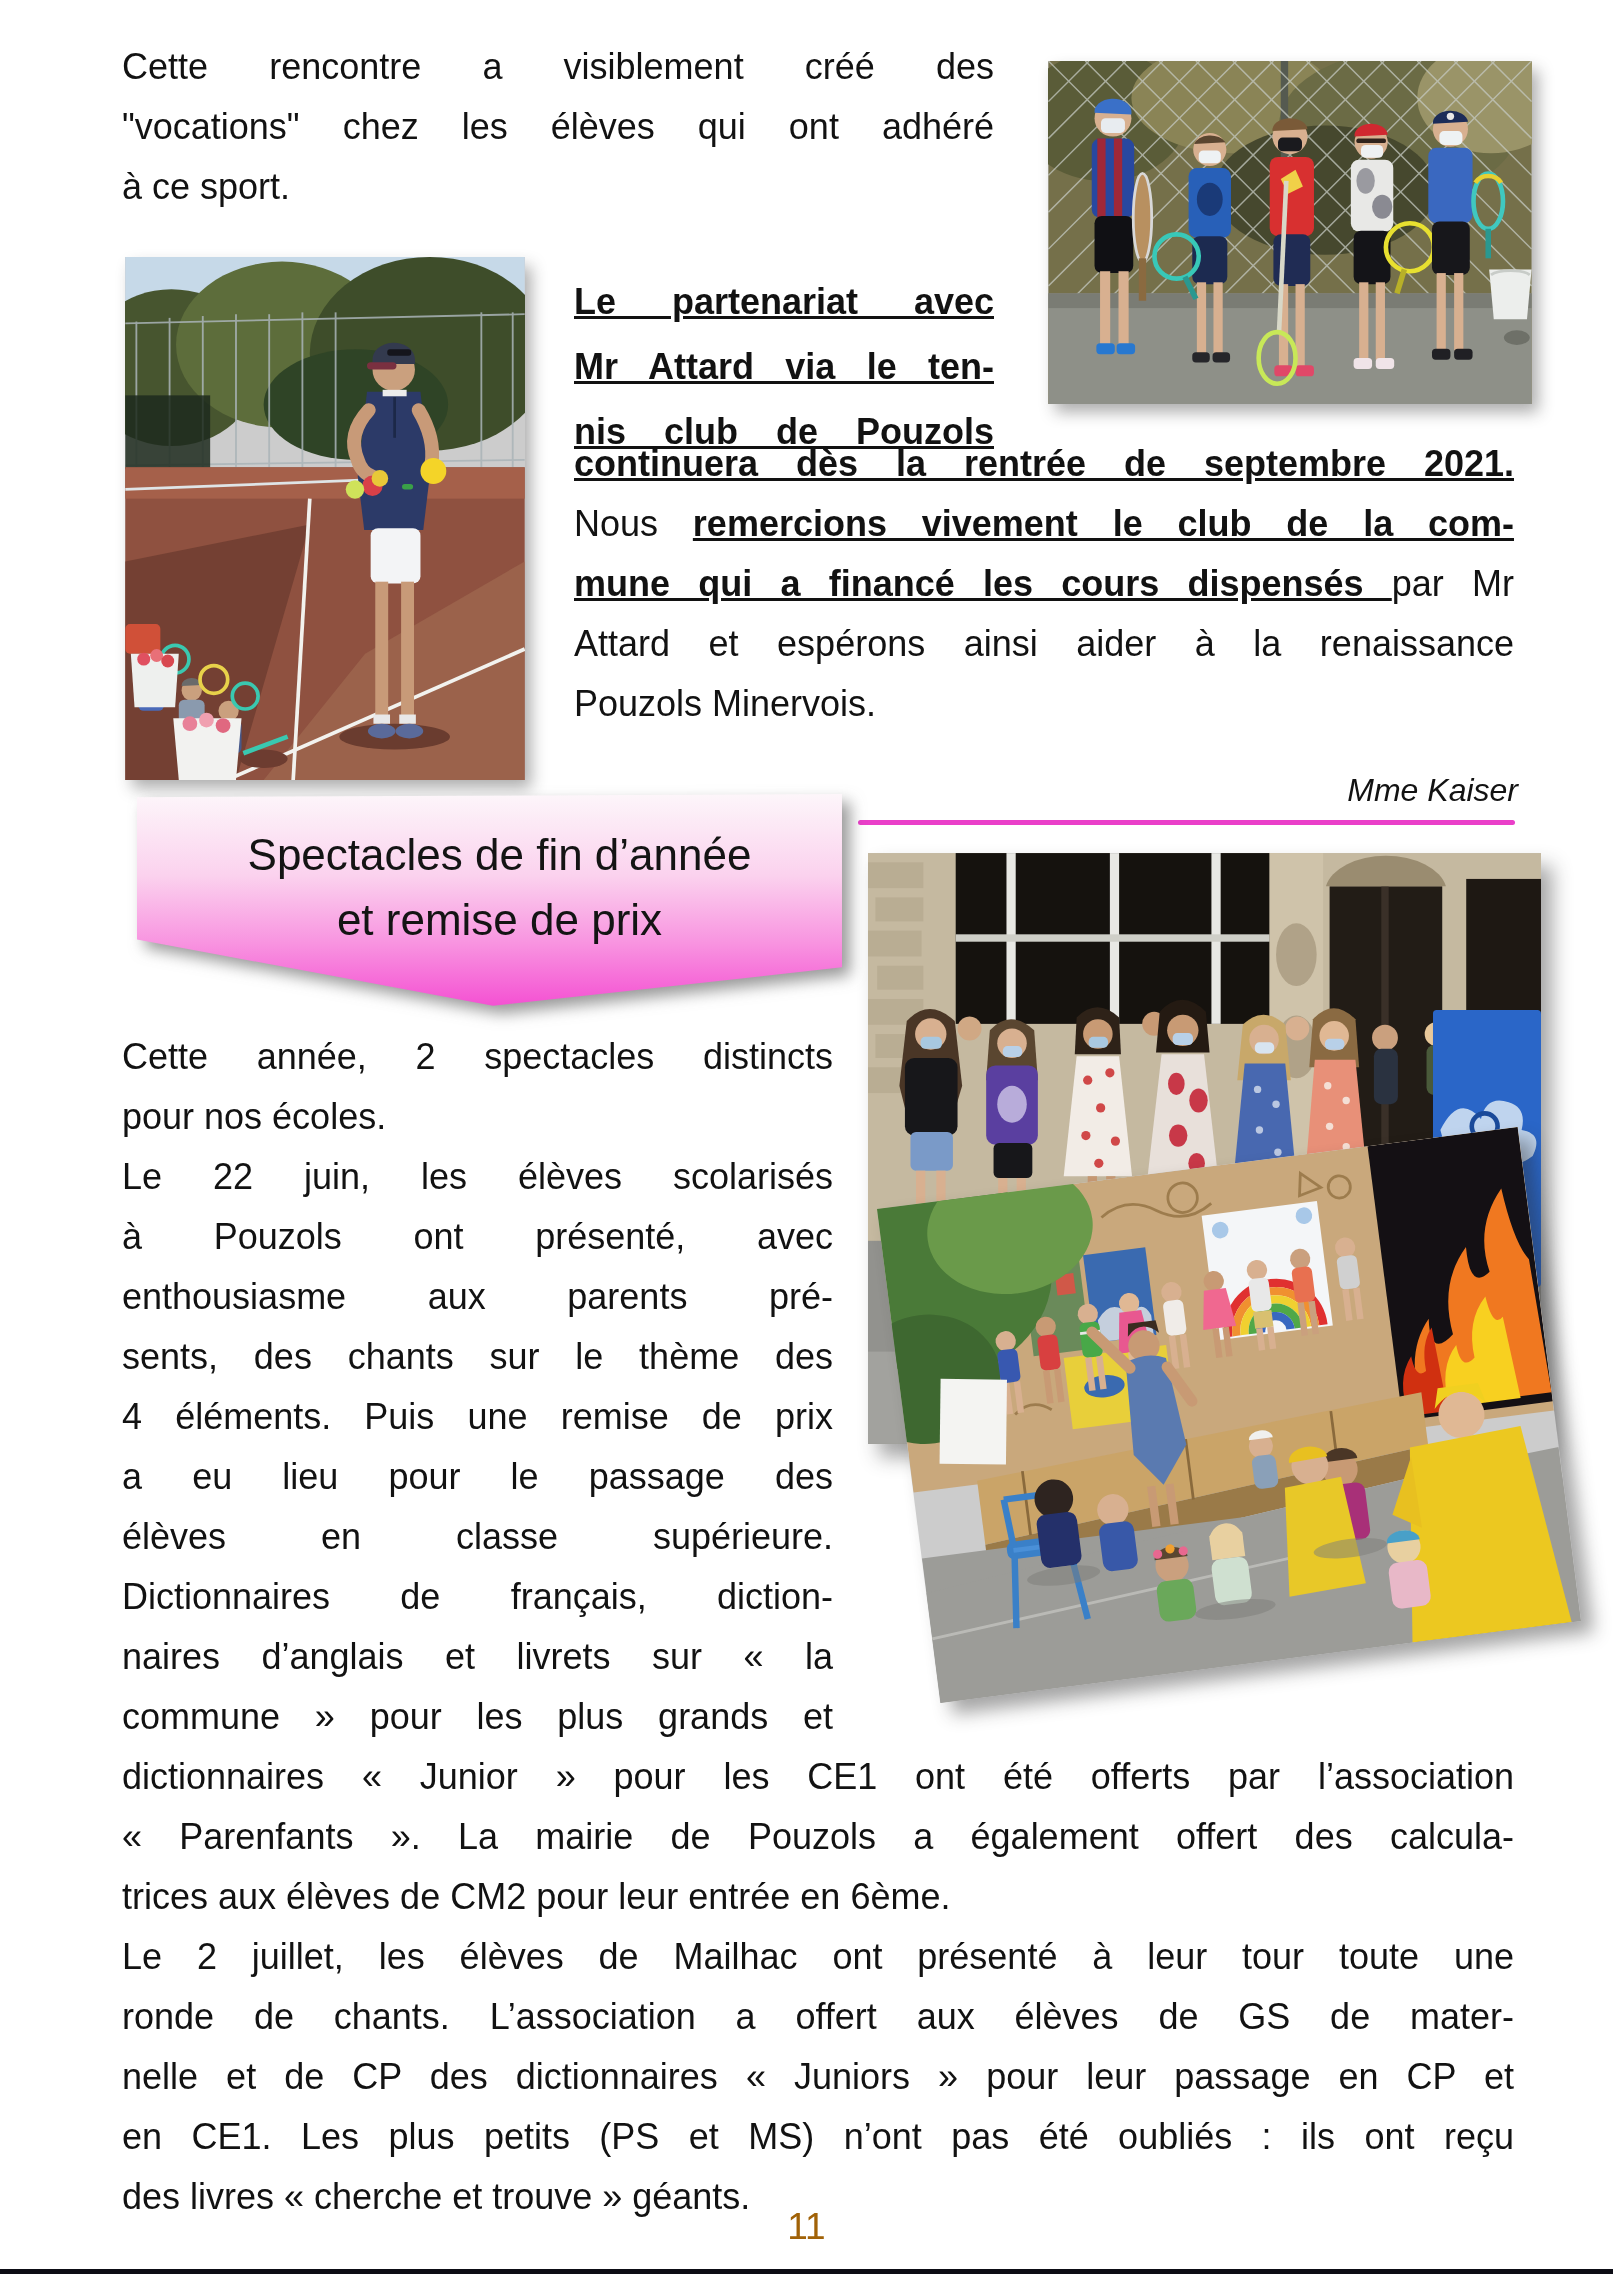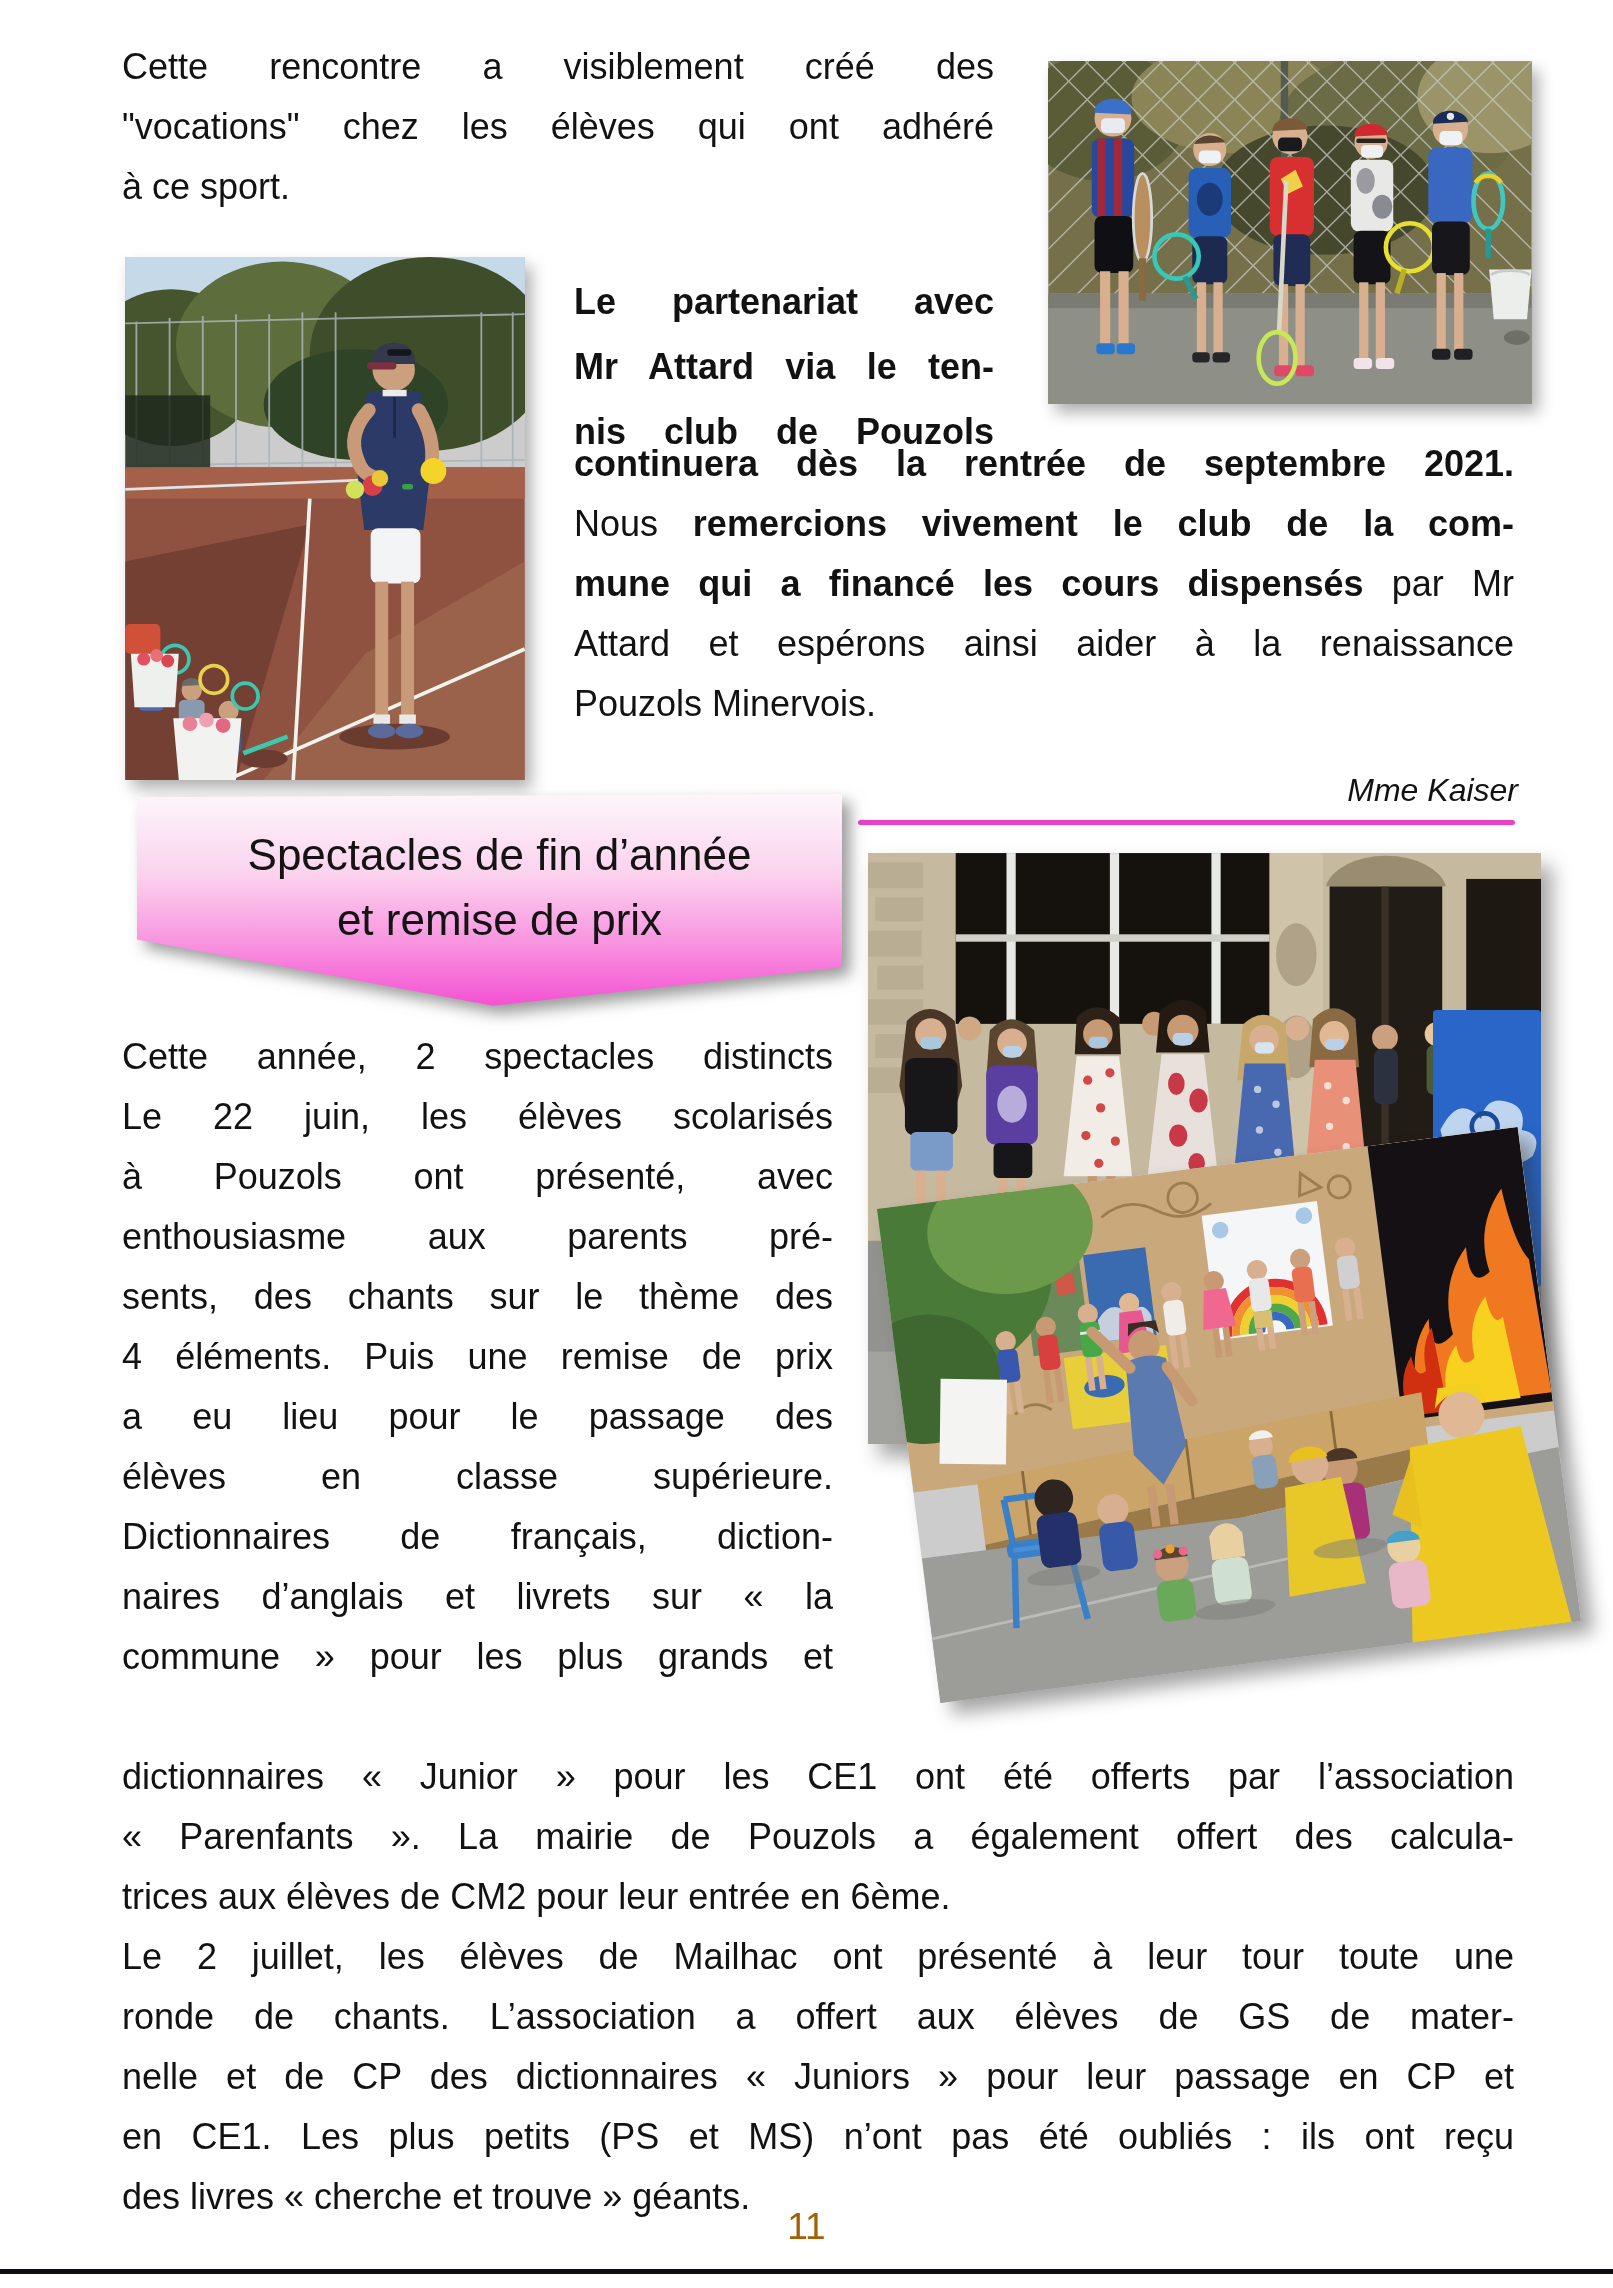--- a/index.html
+++ b/index.html
@@ -9,21 +9,21 @@
     background:#ffffff;
     font-family:"Liberation Sans", sans-serif;
     color:#111111;
     overflow:hidden;
   }
   .tl{position:absolute;}
   .txt{font-size:36px;line-height:60px;color:#121212;}
   .jl{text-align:justify;text-align-last:justify;}
   .ll{text-align:left;}
   .rl{text-align:right;}
-  .b{font-weight:700;}
+  .b{font-weight:700;text-decoration:underline;}
   .it{font-style:italic;}
   .photo{position:absolute;overflow:hidden;background:#cccccc;}
   .photo svg{display:block;width:100%;height:100%;}
   .shadow1{box-shadow:7.4px 9.2px 14.8px rgba(40,40,40,.38);}
   .shadow2{box-shadow:11px 13px 18.5px rgba(40,40,40,.42);}
   
   .banner{
     position:absolute;left:137px;top:794px;width:685px;height:214px;
     filter:drop-shadow(8.3px 8.3px 7.4px rgba(70,70,70,.55));
   }
@@ -382,20 +382,21 @@
         <ellipse cx="250" cy="492" rx="34" ry="8"></ellipse>
           <ellipse cx="344" cy="496" rx="36" ry="8"></ellipse>
         <ellipse cx="432" cy="486" rx="34" ry="8"></ellipse>
           <ellipse cx="508" cy="478" rx="32" ry="8"></ellipse>
       </g>
     </svg>
   </div>
 
   <div class="tl" style="left:122px;top:1027px;width:711px;">
     <div class="txt jl">Cette année, 2 spectacles distincts</div>
+    <div class="txt ll">pour nos écoles.</div>
     <div class="txt jl">Le 22 juin, les élèves scolarisés</div>
     <div class="txt jl">à Pouzols ont présenté, avec</div>
     <div class="txt jl">enthousiasme aux parents pré-</div>
     <div class="txt jl">sents, des chants sur le thème des</div>
     <div class="txt jl">4 éléments. Puis une remise de prix</div>
     <div class="txt jl">a eu lieu pour le passage des</div>
     <div class="txt jl">élèves en classe supérieure.</div>
     <div class="txt jl">Dictionnaires de français, diction-</div>
     <div class="txt jl">naires d’anglais et livrets sur « la</div>
     <div class="txt jl">commune » pour les plus grands et</div>

